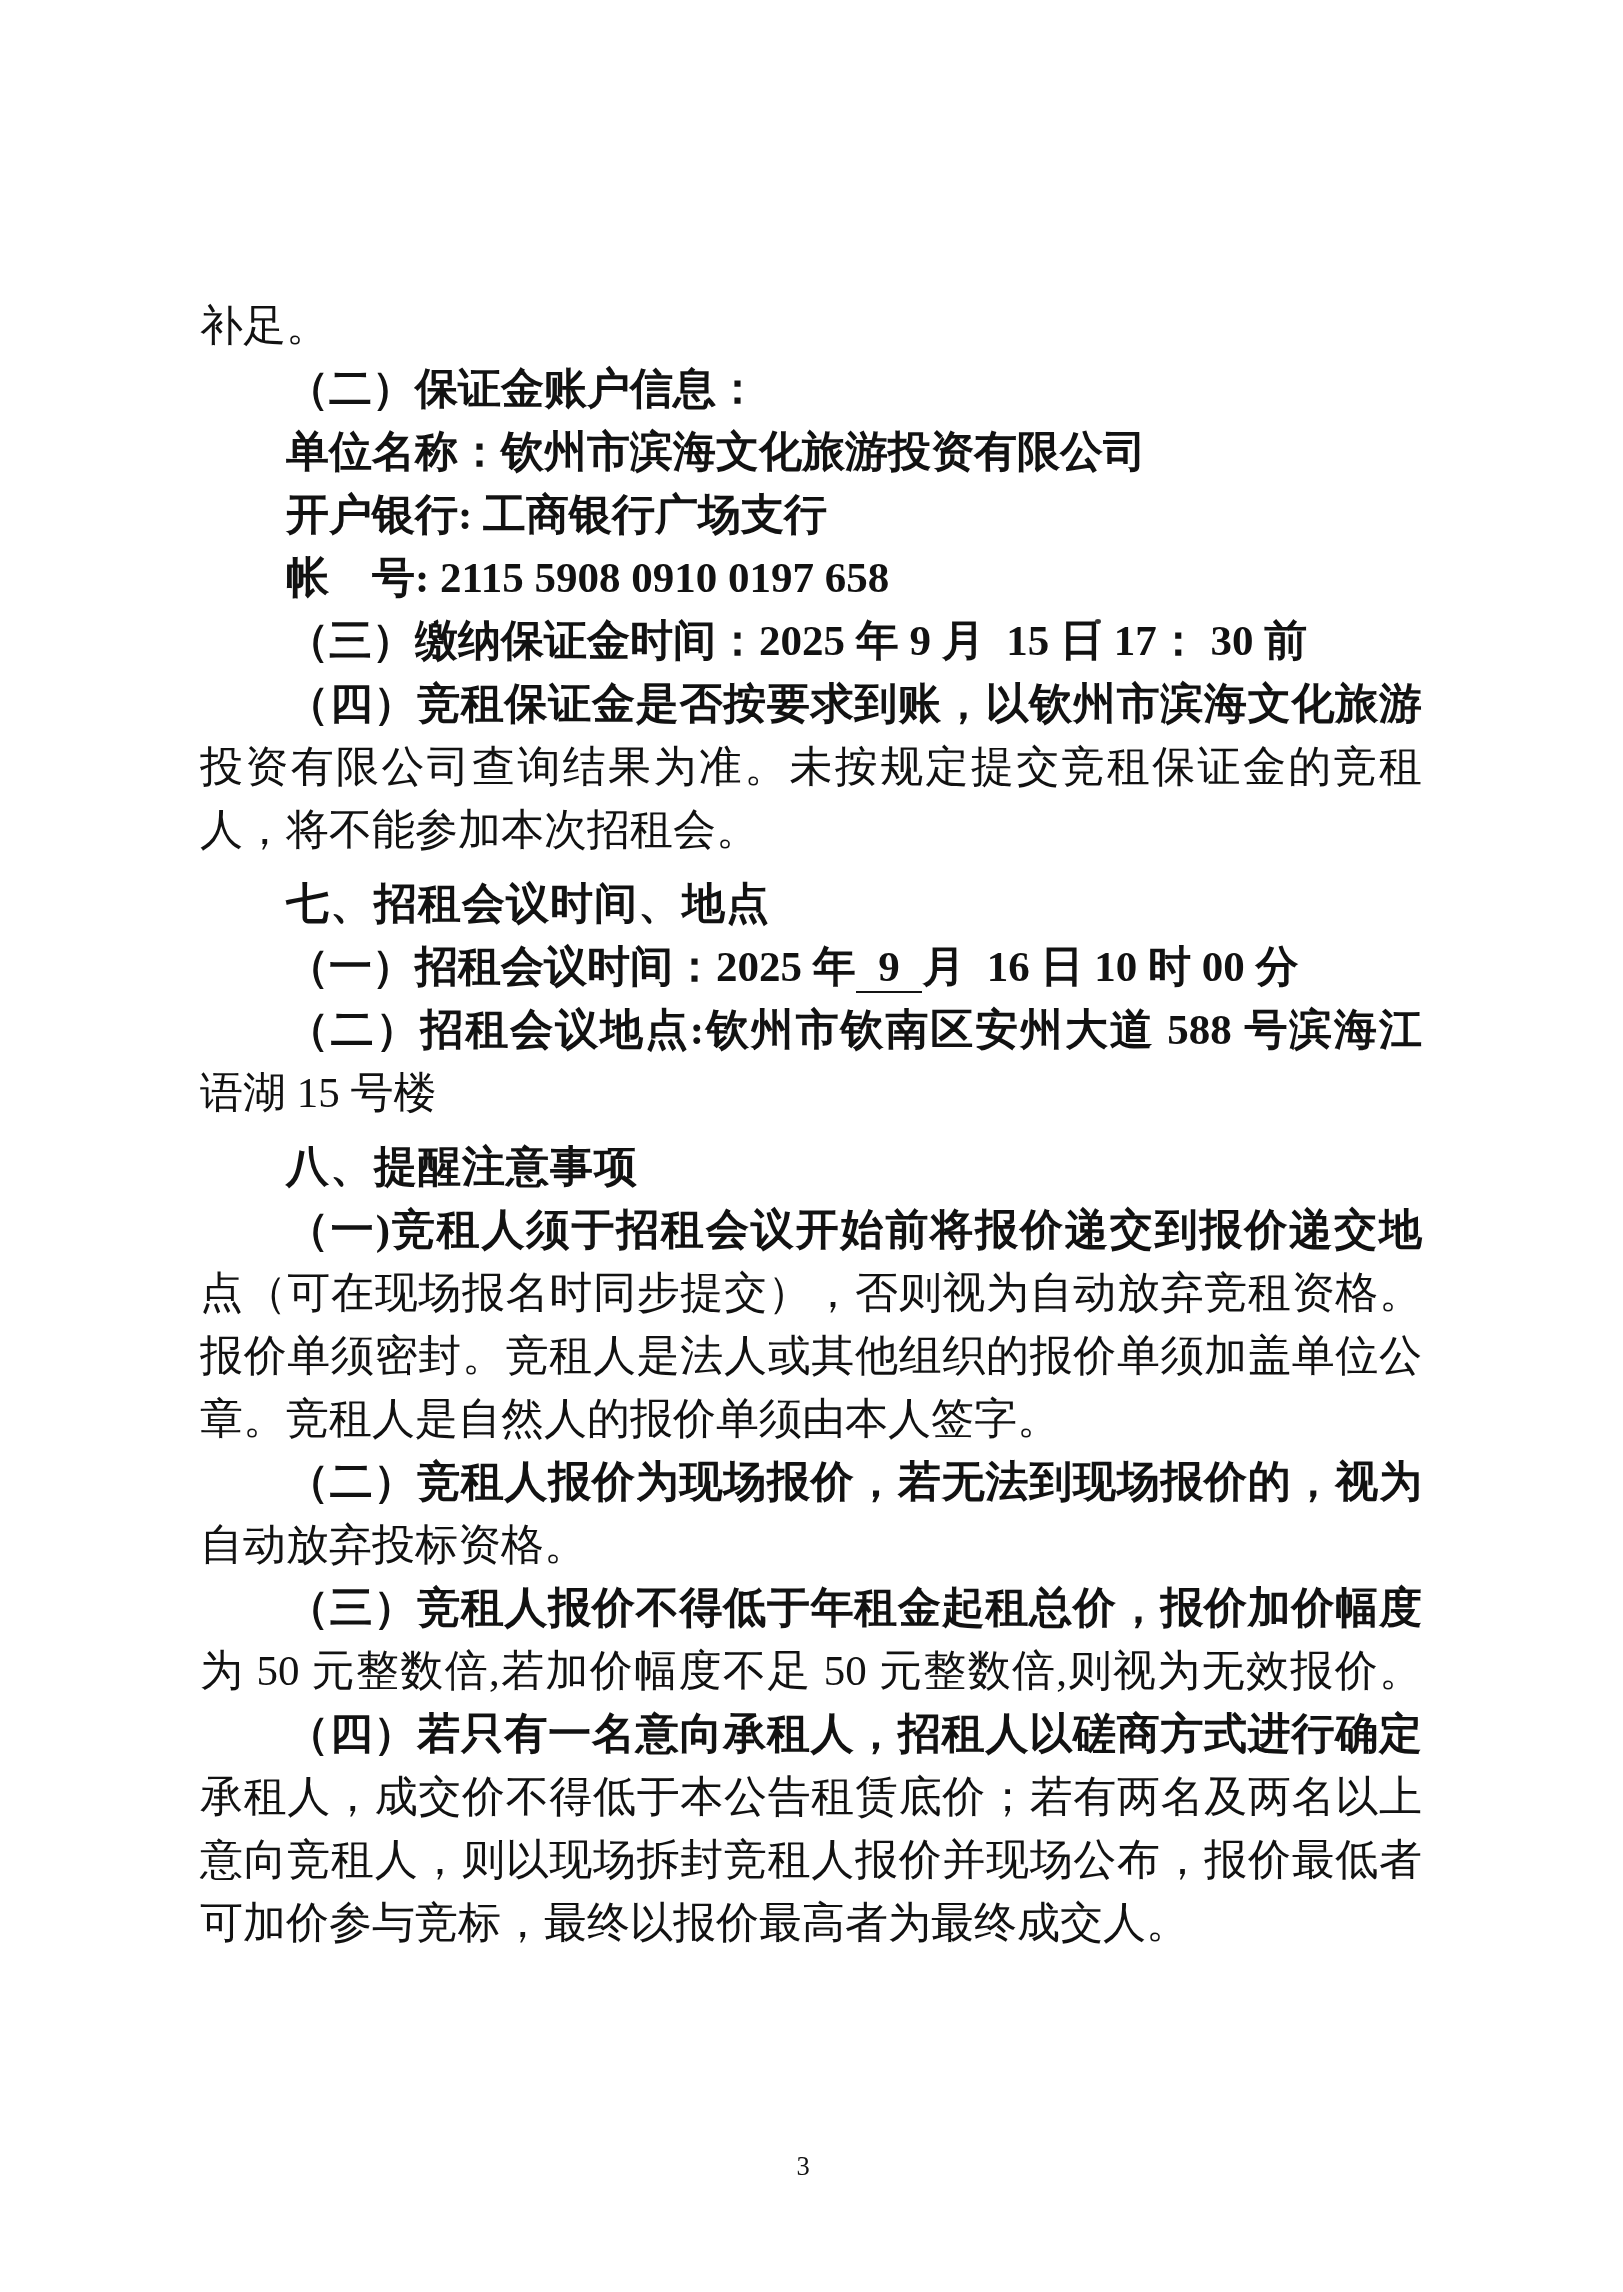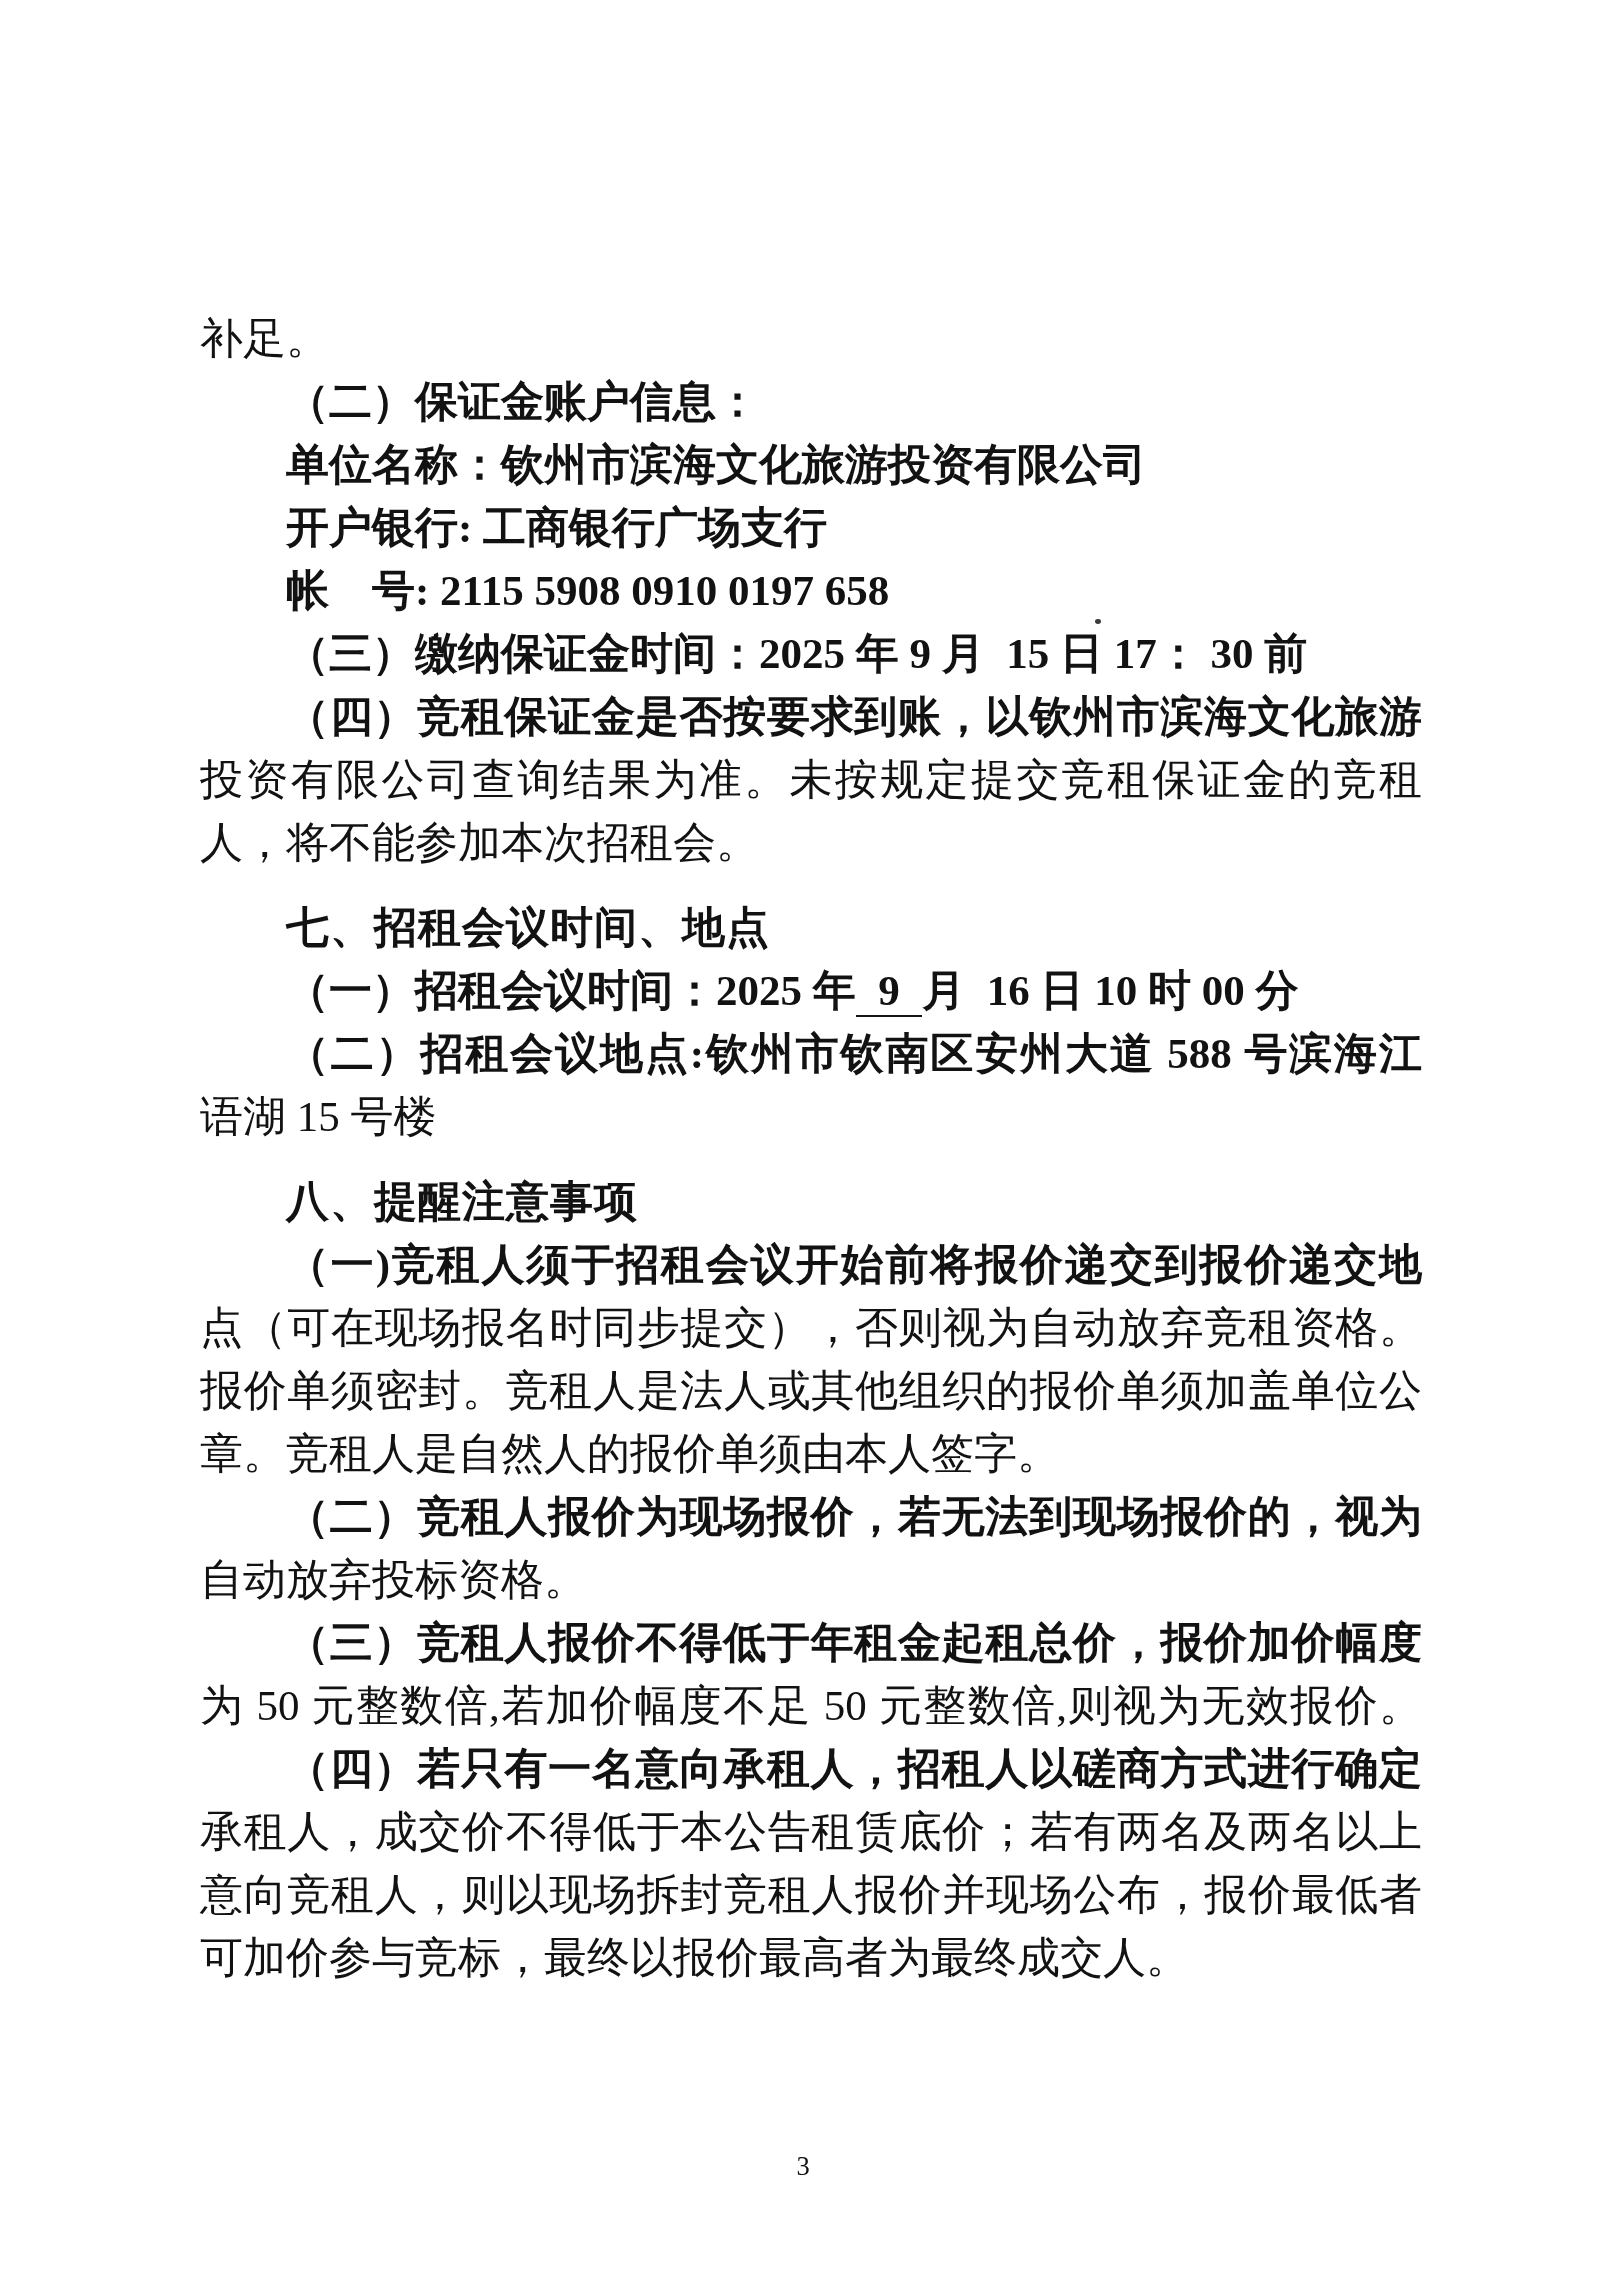--- a/index.html
+++ b/index.html
@@ -13,40 +13,40 @@
     height: 2293px;
     margin: 0 auto;
     background: #ffffff;
     overflow: hidden;
     font-family: "Liberation Serif", "DejaVu Serif", serif;
     color: #121212;
   }
   .doc-body {
     position: absolute;
     left: 200px;
-    top: 307px;
+    top: 294px;
     width: 1222px;
     font-size: 43px;
     line-height: 63px;
     white-space: pre-wrap;
   }
   .line {
     min-height: 63px;
   }
   .line.indent {
     text-indent: 2em;
     font-weight: bold;
   }
   .line.j {
     text-align: justify;
     text-align-last: justify;
     text-justify: inter-character;
   }
   .line.heading {
-    margin-top: 22px;
+    margin-top: 11px;
     font-family: "Liberation Sans", "DejaVu Sans", sans-serif;
     font-weight: 700;
     letter-spacing: 1px;
   }
   .u {
     border-bottom: 2.9px solid #141414;
     padding: 0 11.8px 1px 11.8px;
   }
   .page-number {
     position: absolute;

